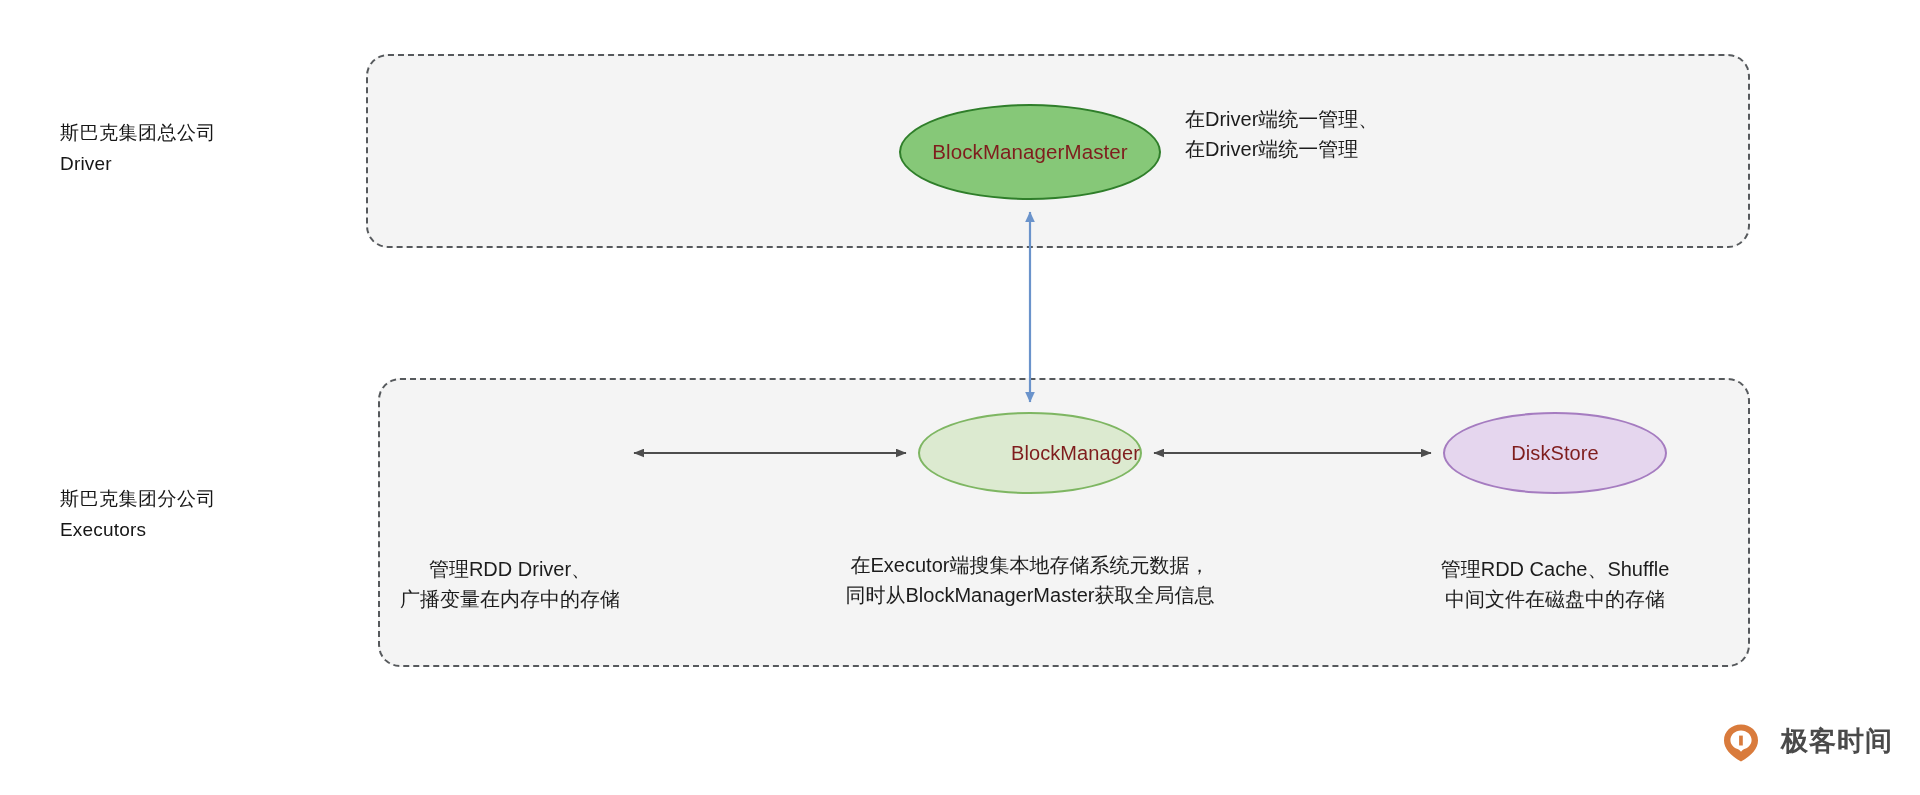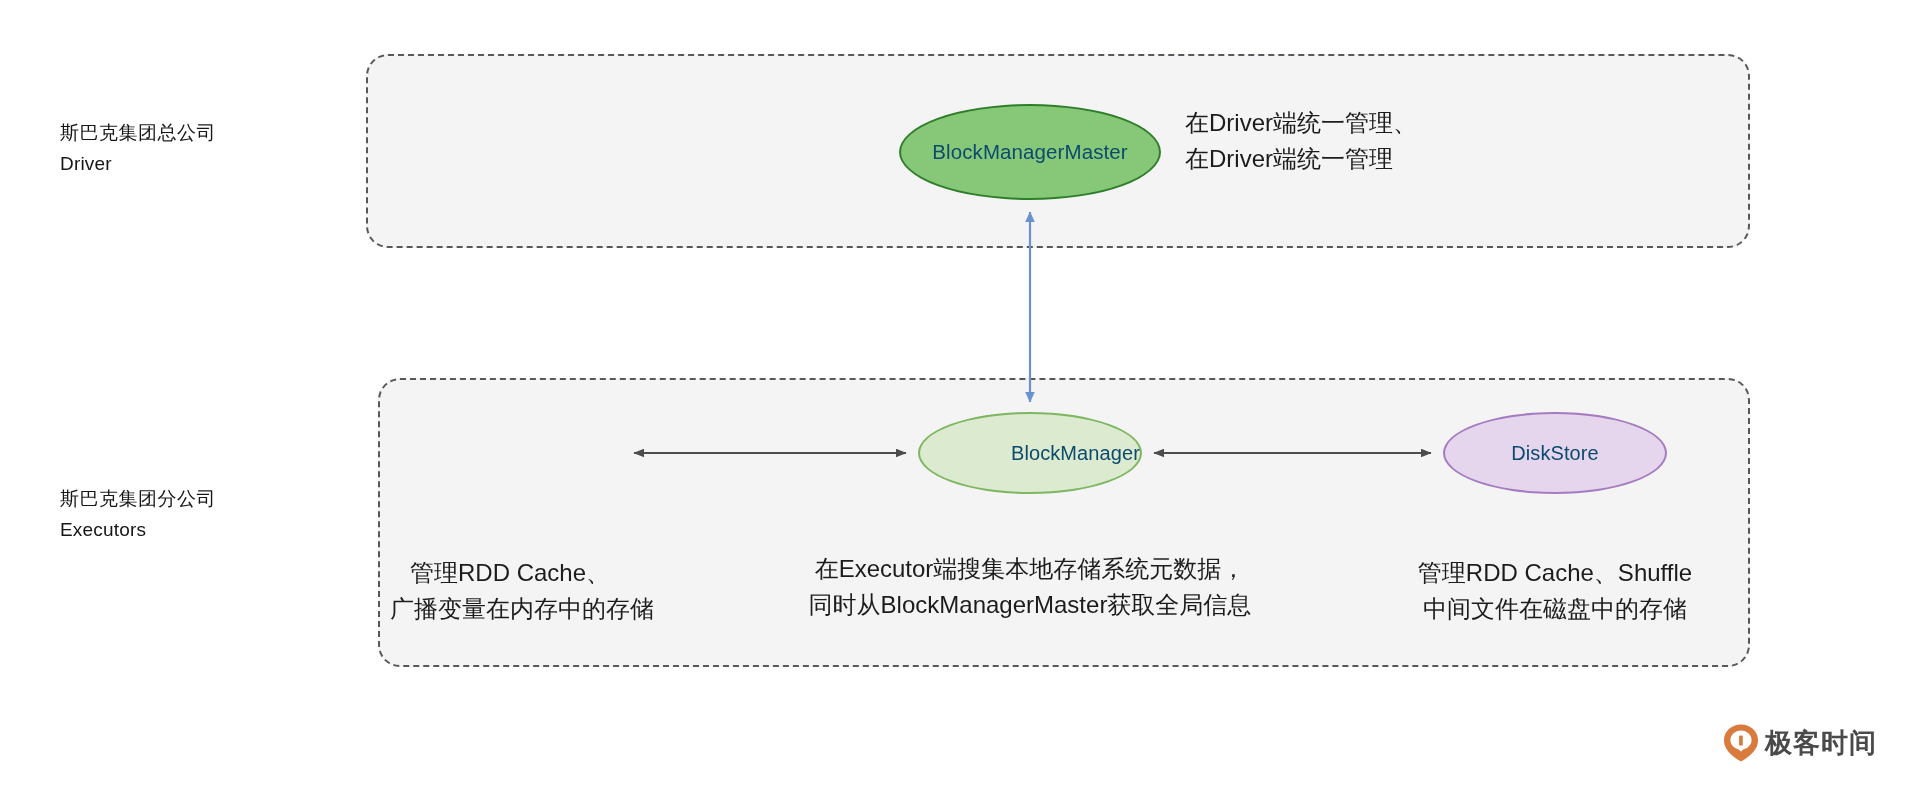--- a/index.html
+++ b/index.html
@@ -64,21 +64,21 @@
 
   
   .node {
     position: absolute;
     display: flex;
     align-items: center;
     justify-content: center;
     border-radius: 50%;
     box-sizing: border-box;
     font-size: 20px;
-    color: #0c4a6e;
+    color: #7f1d1d;
     white-space: nowrap;
     letter-spacing: 0.1px;
   }
   #node-bmm {
     left: 899px;
     top: 104px;
     width: 262px;
     height: 96px;
     background: #86c878;
     border: 2px solid #2f7e2a;
@@ -108,21 +108,21 @@
     height: 82px;
     background: #e5d6ee;
     border: 2px solid #a57cc0;
   }
 
   
   .annotation {
     position: absolute;
     text-align: center;
     line-height: 1.48;
-    font-size: 24px;
+    font-size: 20px;
     color: #1c1c1c;
     white-space: nowrap;
   }
   #ann-driver {
     left: 1185px;
     top: 105px;
     text-align: left;
   }
   #ann-memorystore {
     left: 390px;
@@ -151,21 +151,22 @@
     pointer-events: none;
   }
 
   
   #watermark {
     position: absolute;
     left: 1722px;
     top: 723px;
     display: flex;
     align-items: center;
-    gap: 5px;
+    gap: 21px;
+    font-family: Liberation Mono, monospace;
   }
   #watermark .mark-text {
     font-size: 27px;
     font-weight: bold;
     color: #4a4a4a;
     letter-spacing: 1px;
     line-height: 1;
   }
   .gt-logo { display: block; }
 </style>
@@ -228,21 +229,21 @@
   <div id="node-diskstore" class="node">
     <span>DiskStore</span>
   </div>
 
   <div id="ann-driver" class="annotation">
     <div>在Driver端统一管理、</div>
     <div>在Driver端统一管理</div>
   </div>
 
   <div id="ann-memorystore" class="annotation">
-    <div>管理RDD Cache、</div>
+    <div>管理RDD Driver、</div>
     <div>广播变量在内存中的存储</div>
   </div>
 
   <div id="ann-blockmanager" class="annotation">
     <div>在Executor端搜集本地存储系统元数据，</div>
     <div>同时从BlockManagerMaster获取全局信息</div>
   </div>
 
   <div id="ann-diskstore" class="annotation">
     <div>管理RDD Cache、Shuffle</div>

